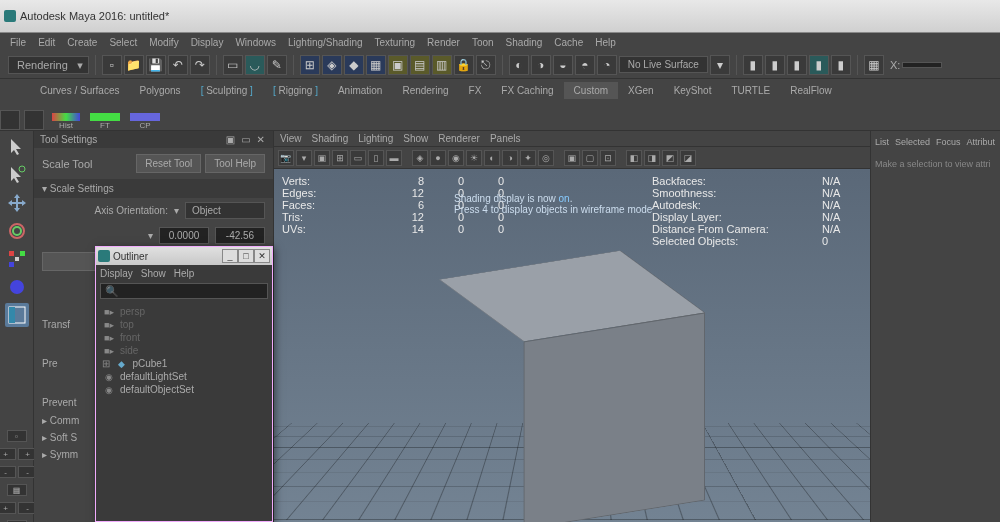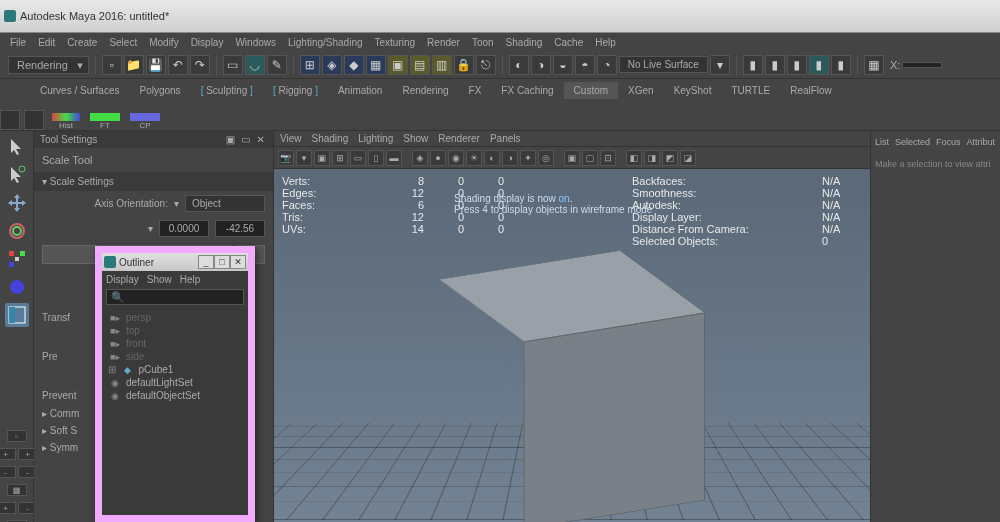--- a/index.html
+++ b/index.html
@@ -92,32 +92,32 @@
 .face.front { background: #7a8088; transform: translateZ(100px); }
 .face.right { background: #6a7078; transform: rotateY(90deg) translateZ(100px); }
 
 
 .hud { position: absolute; top: 6px; left: 8px; right: 8px; font-family: 'Courier New', monospace; font-size: 11px; color: #e8e8e8; pointer-events: none; }
 .hud-row { display: flex; }
 .hud-left { width: 110px; }
 .hud-c { width: 40px; text-align: right; padding-right: 8px; }
 .hud-right { position: absolute; top: 6px; right: 8px; font-family: 'Courier New', monospace; font-size: 11px; color: #e8e8e8; pointer-events: none; }
 .hud-right-row { display: flex; }
-.hud-right-label { width: 190px; }
+.hud-right-label { width: 170px; }
 .hud-right-val { width: 40px; }
 .hud-hint { position: absolute; top: 24px; left: 180px; font-size: 10px; color: #cde; }
 .hud-hint .on { color: #8cf; }
 
 
 .channelbox { width: 130px; background: #444; border-left: 1px solid #333; padding: 4px; font-size: 10px; overflow: hidden; }
 .cb-tabs { display: flex; gap: 6px; padding: 2px 0 6px 0; font-size: 9px; }
 .cb-msg { font-size: 9px; color: #888; padding-top: 6px; }
 
 
-.outliner { position: absolute; left: 95px; top: 246px; width: 160px; height: 276px; background: #3a3a3a; border: 7px solid #f0abfc; box-shadow: 2px 2px 8px rgba(0,0,0,0.5); z-index: 100; }
+.outliner { position: absolute; left: 95px; top: 246px; width: 178px; height: 276px; background: #3a3a3a; border: 1px solid #f0abfc; box-shadow: 2px 2px 8px rgba(0,0,0,0.5); z-index: 100; }
 .out-titlebar { background: linear-gradient(#e0e0e0, #c8c8c8); height: 18px; display: flex; align-items: center; justify-content: space-between; padding: 0 2px; }
 .out-title-left { display: flex; align-items: center; gap: 3px; }
 .out-title-icon { width: 12px; height: 12px; background: #2a7a7a; border-radius: 2px; }
 .out-title-text { color: #333; font-size: 10px; }
 .out-winbtns { display: flex; gap: 0; }
 .out-winbtn { width: 16px; height: 14px; border: 1px solid #888; background: #ddd; font-size: 9px; display: flex; align-items: center; justify-content: center; color: #333; cursor: pointer; }
 .out-menubar { background: #3a3a3a; height: 16px; display: flex; align-items: center; padding: 0 4px; gap: 8px; font-size: 10px; }
 .out-search { background: #222; border: 1px solid #555; height: 16px; margin: 2px 4px; display: flex; align-items: center; padding: 0 4px; }
 .out-search-icon { width: 12px; height: 12px; opacity: 0.5; }
 .out-list { padding: 4px 0; overflow-y: auto; }
@@ -295,20 +295,24 @@
     <div class="panel-header">
       <span>Tool Settings</span>
       <div class="icons">
           <span>▣</span>
           <span>▭</span>
           <span>✕</span>
         </div>
     </div>
     <div class="ts-title-row">
       <span class="ts-title">Scale Tool</span>
+      <div class="ts-btns">
+        <div class="ts-btn">Reset Tool</div>
+        <div class="ts-btn">Tool Help</div>
+      </div>
     </div>
     <div class="ts-section">Scale Settings</div>
     <div class="ts-row">
       <label>Axis Orientation:</label>
       <span>▾</span>
       <div class="ts-select">Object</div>
     </div>
     <div class="ts-row">
       <label></label>
       <span>▾</span>

